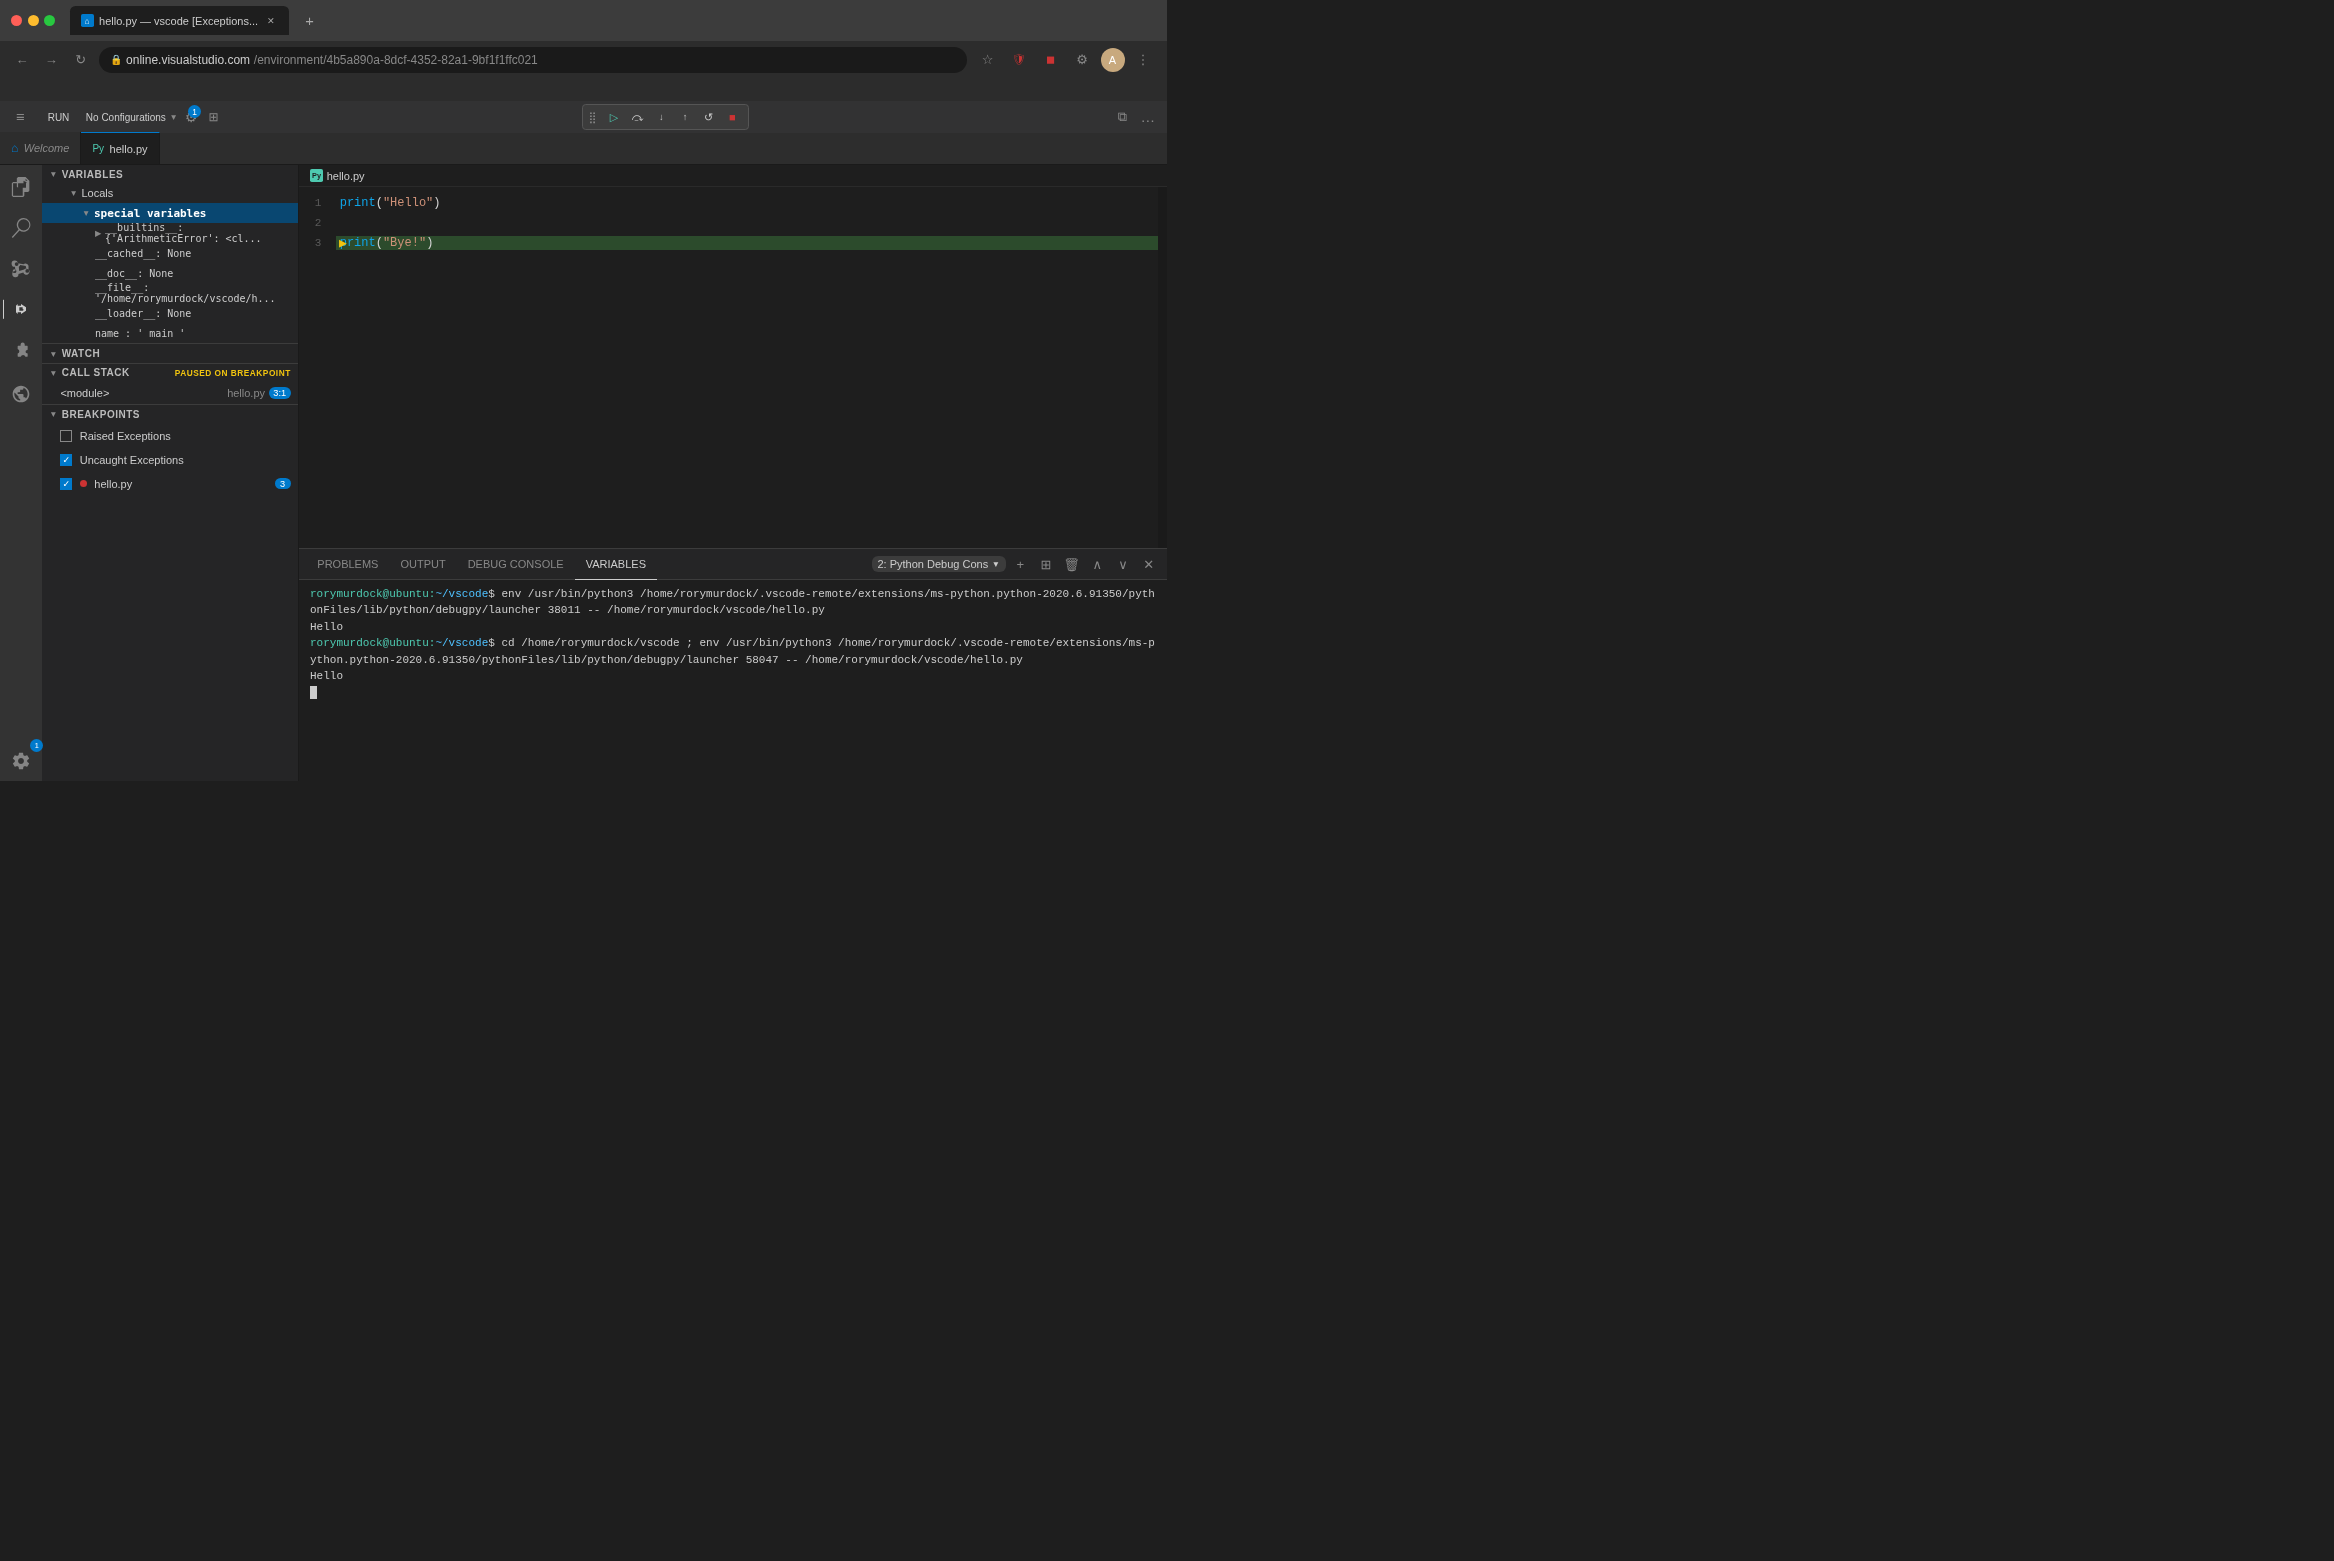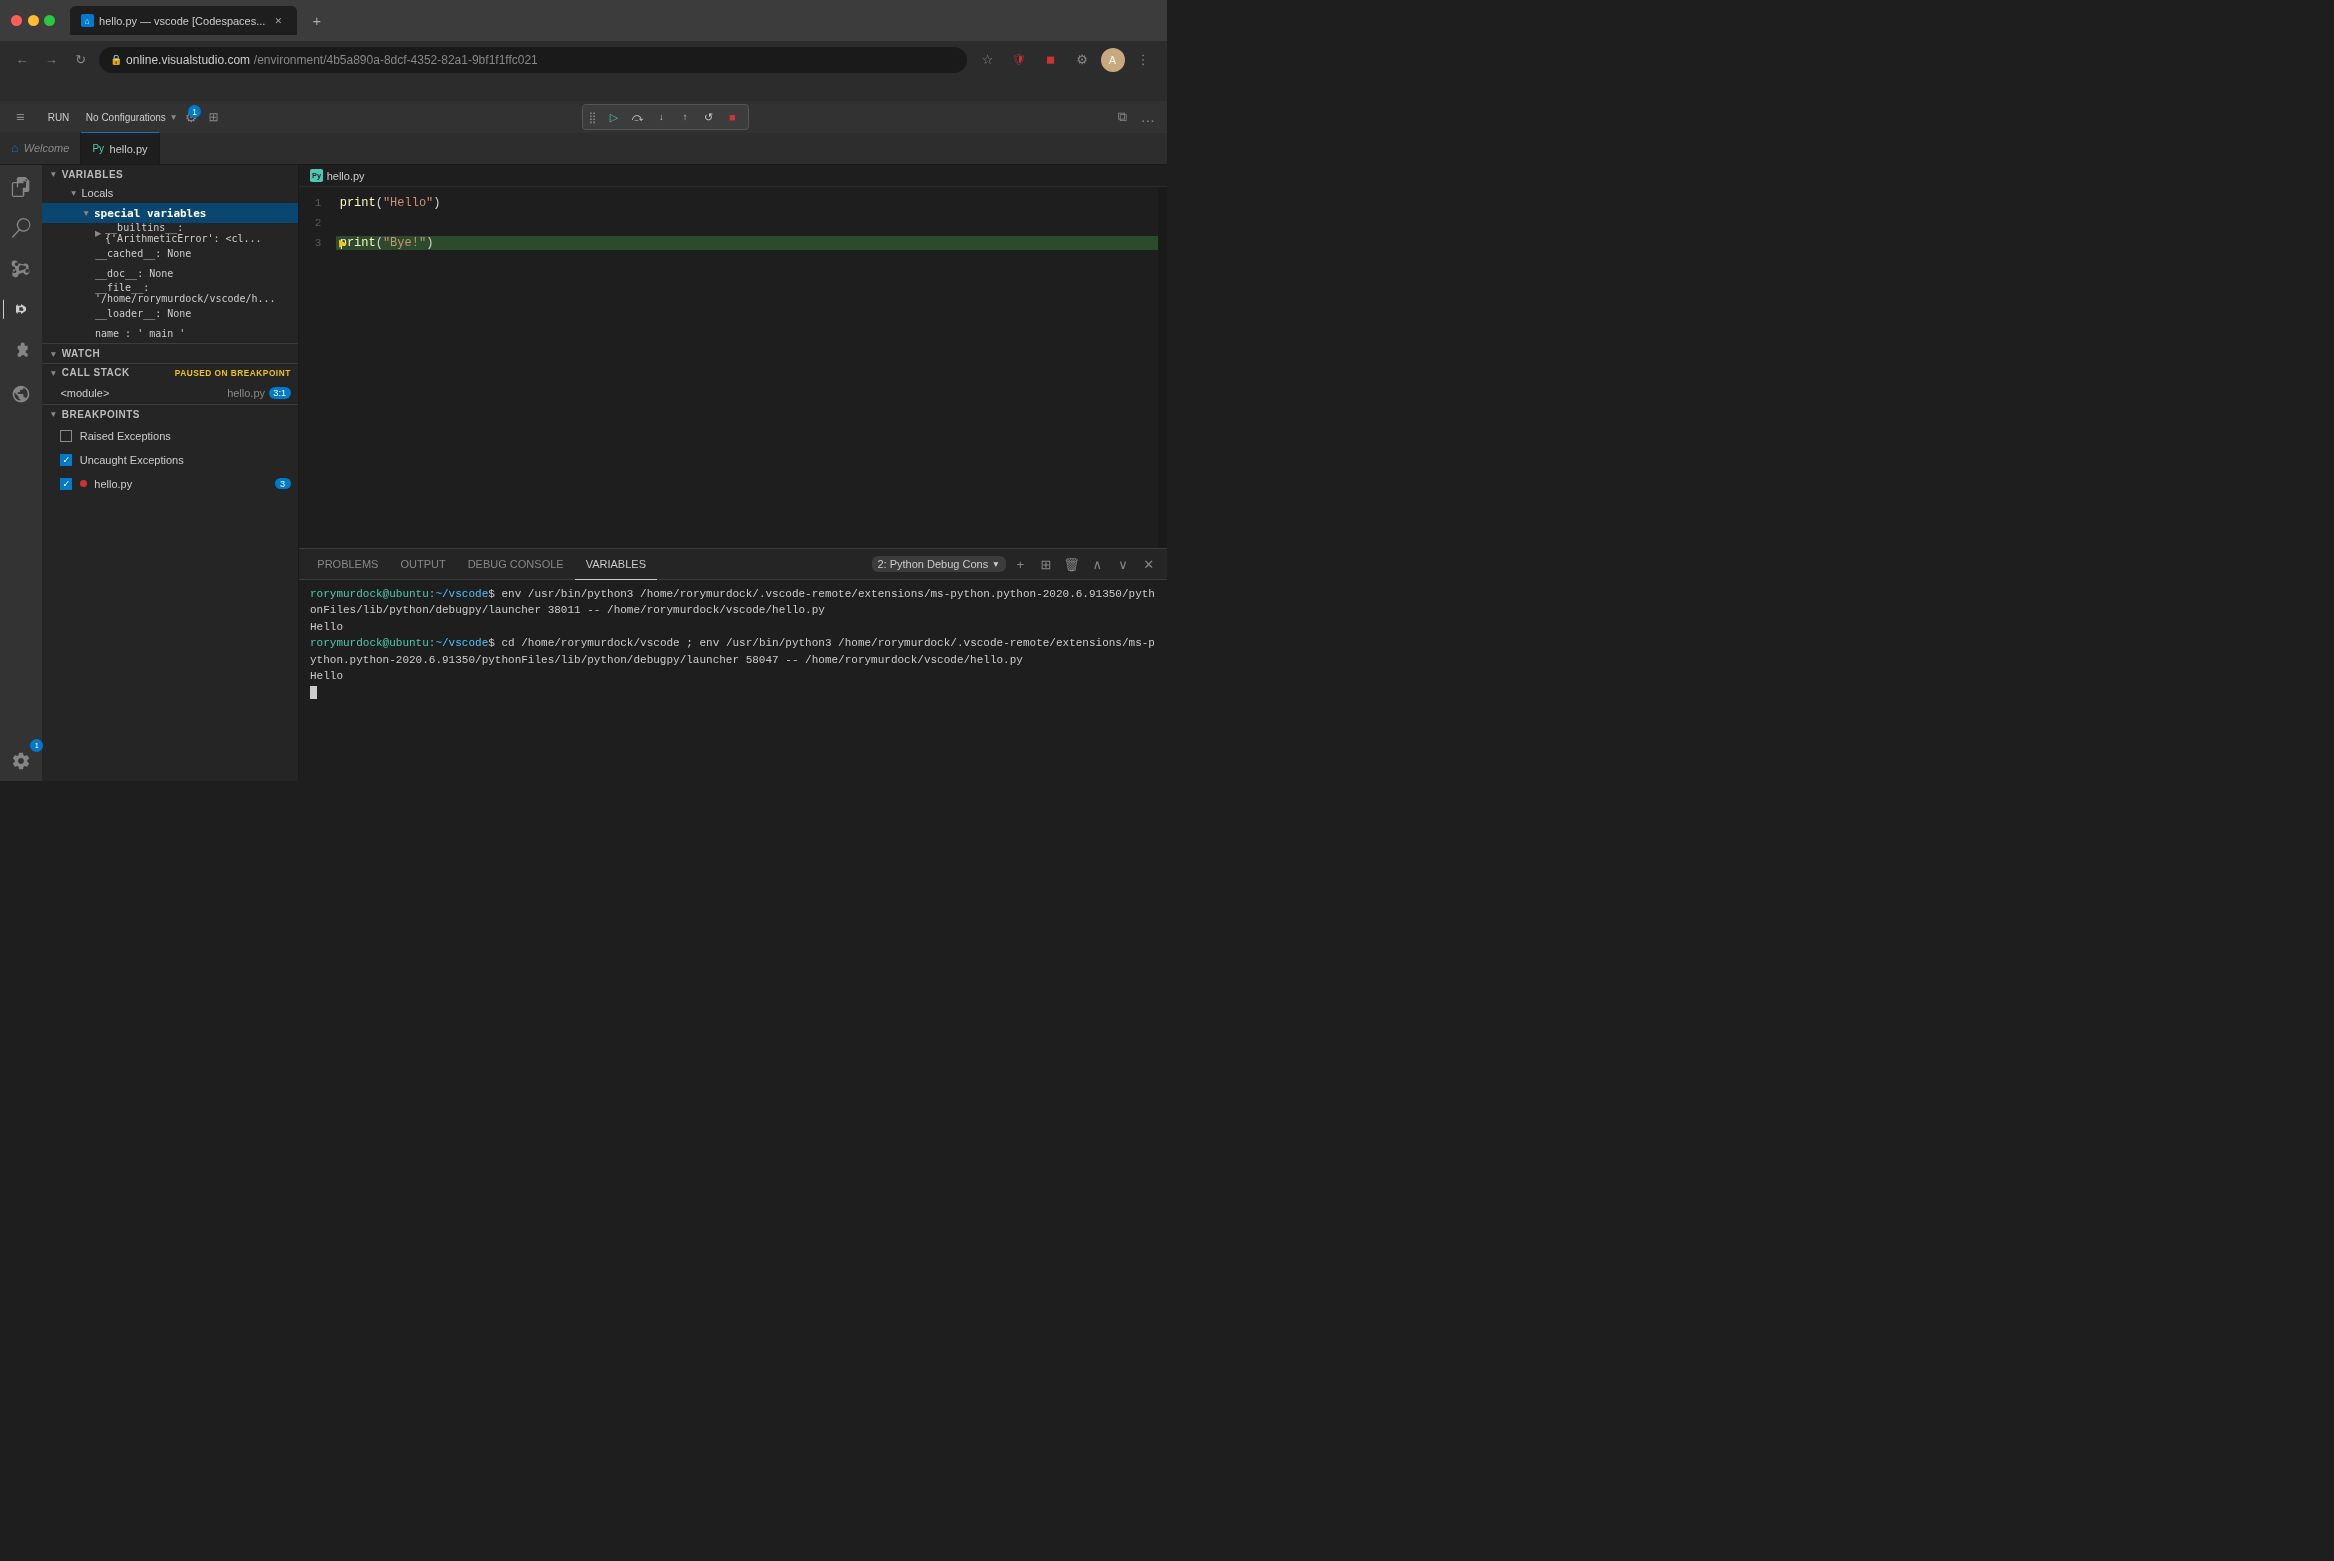--- a/index.html
+++ b/index.html
@@ -520,21 +520,21 @@
       background: transparent;
     }
 
     .code-line .debug-arrow {
       position: absolute;
       left: 40px;
       color: #f1c40f;
       font-size: 13px;
     }
 
-    .kw-print { color: #fef9c3; }
+    .kw-print { color: #0ea5e9; }
     .str-val { color: #ce9178; }
 
     
     .panel {
       height: 239px;
       background: #1e1e1e;
       border-top: 0.9px solid #3c3c3c;
       display: flex;
       flex-direction: column;
     }
@@ -692,21 +692,21 @@
 
 <div class="browser-chrome">
   <div class="browser-titlebar">
     <div class="traffic-lights">
       <div class="traffic-light tl-red"></div>
       <div class="traffic-light tl-yellow"></div>
       <div class="traffic-light tl-green"></div>
     </div>
     <div class="browser-tab">
       <div class="tab-vscode-icon">⌂</div>
-      <span>hello.py — vscode [Codespaces...</span>
+      <span>hello.py — vscode [Exceptions...</span>
       <div class="tab-close">✕</div>
     </div>
     <div class="tab-new">+</div>
   </div>
   <div class="browser-addressbar">
     <div class="nav-btn">←</div>
     <div class="nav-btn">→</div>
     <div class="nav-btn">↻</div>
     <div class="address-bar">
       <span class="lock-icon">🔒</span>

